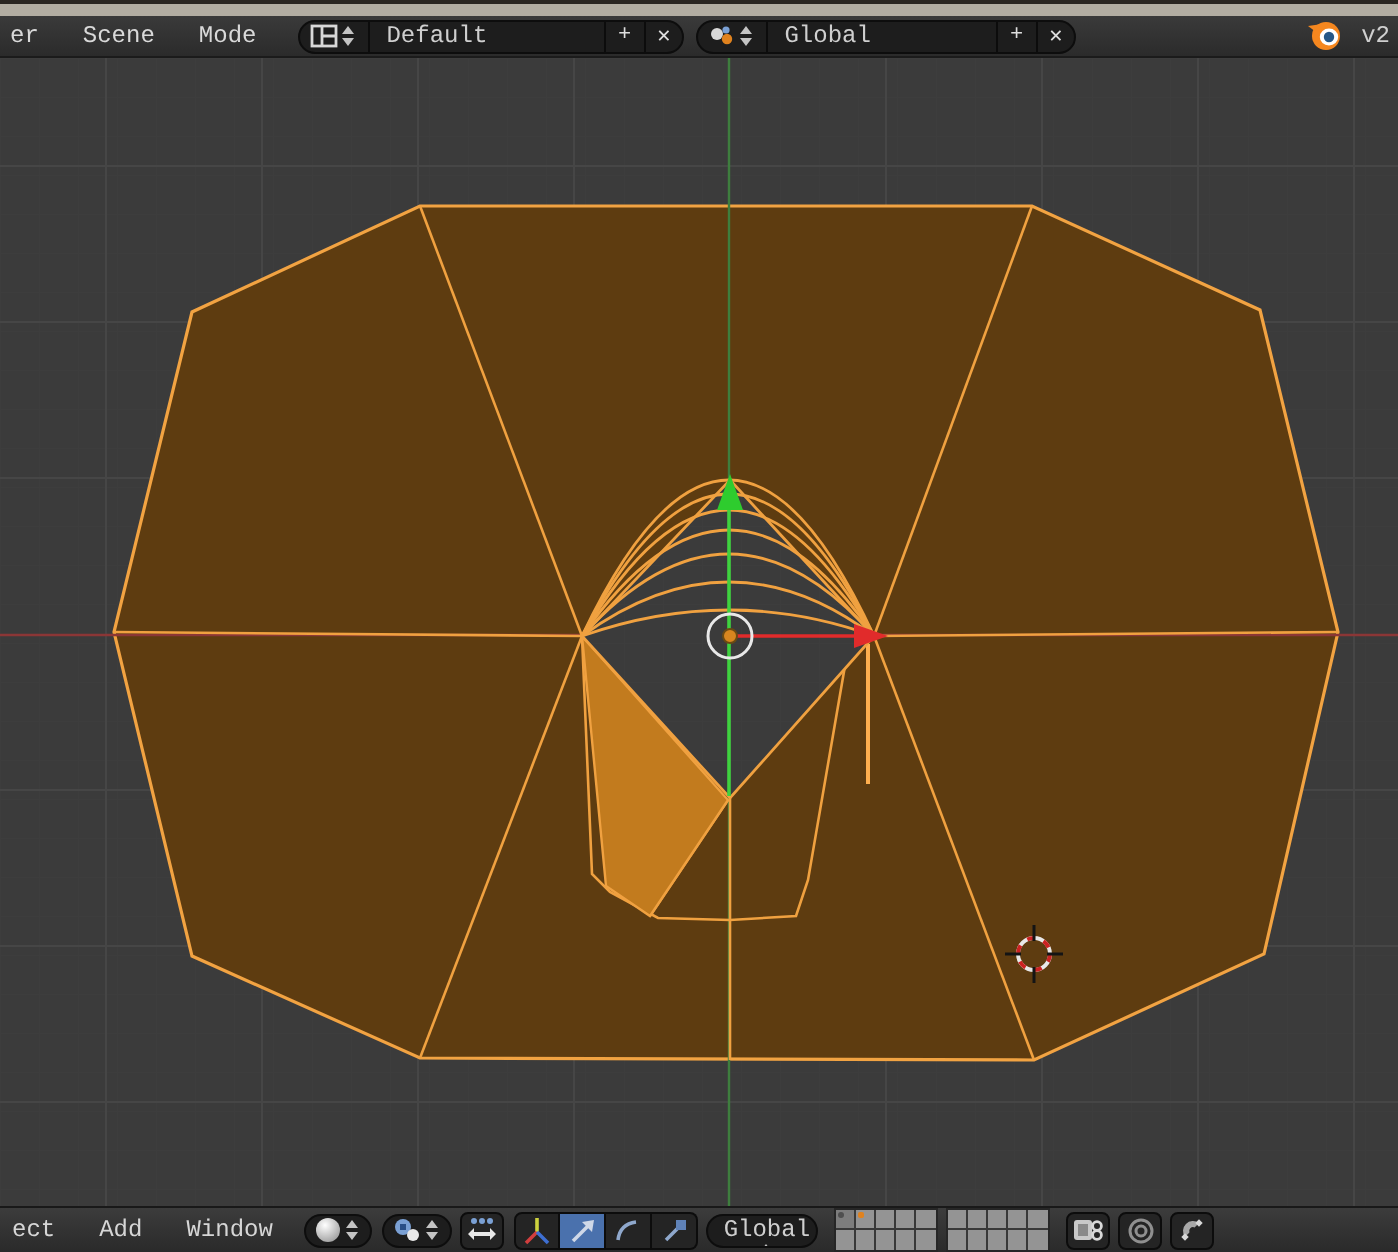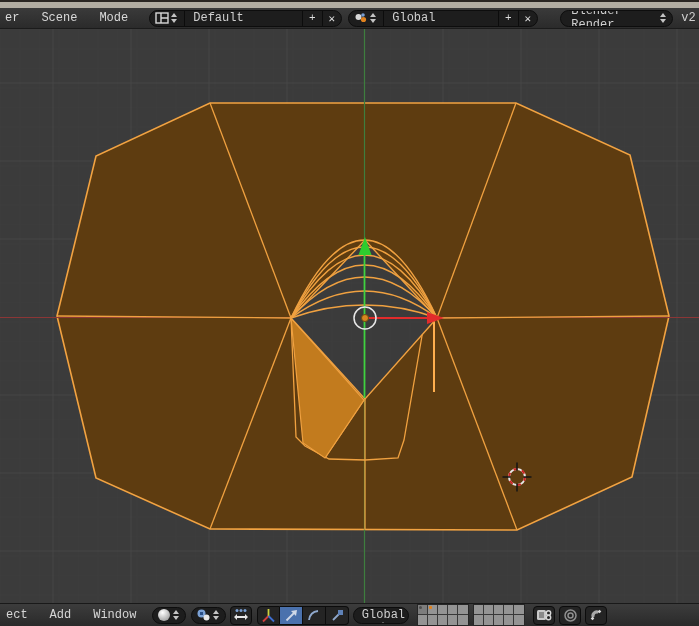--- a/index.html
+++ b/index.html
@@ -101,27 +101,20 @@
           <span class="updown">
               <span class="tri-up"></span>
               <span class="tri-down"></span>
             </span>
         </span>
         <span class="seg seg-name" style="flex:1;">Global</span>
         <span class="seg seg-btn">+</span>
         <span class="seg seg-btn">✕</span>
       </span>
 
-      <span class="pill" style="margin-left:22px; width:113px; justify-content:space-between; padding:0 4px 0 10px;">
-        <span>Blender Render</span>
-        <span class="updown">
-            <span class="tri-up"></span>
-            <span class="tri-down"></span>
-          </span>
-      </span>
 
       <span class="spacer"></span>
 
       <svg width="22" height="18" viewBox="0 0 22 18" style="margin-right:2px;">
         <path d="M3 4 L10 3 L7 7 Z" fill="#f5871f"></path>
         <circle cx="12" cy="9" r="7" fill="#f5871f"></circle>
         <ellipse cx="13.5" cy="9.5" rx="4.6" ry="4.2" fill="#ffffff"></ellipse>
         <circle cx="13.5" cy="9.5" r="2.6" fill="#265787"></circle>
       </svg>
       <span class="version-text">v2</span>

